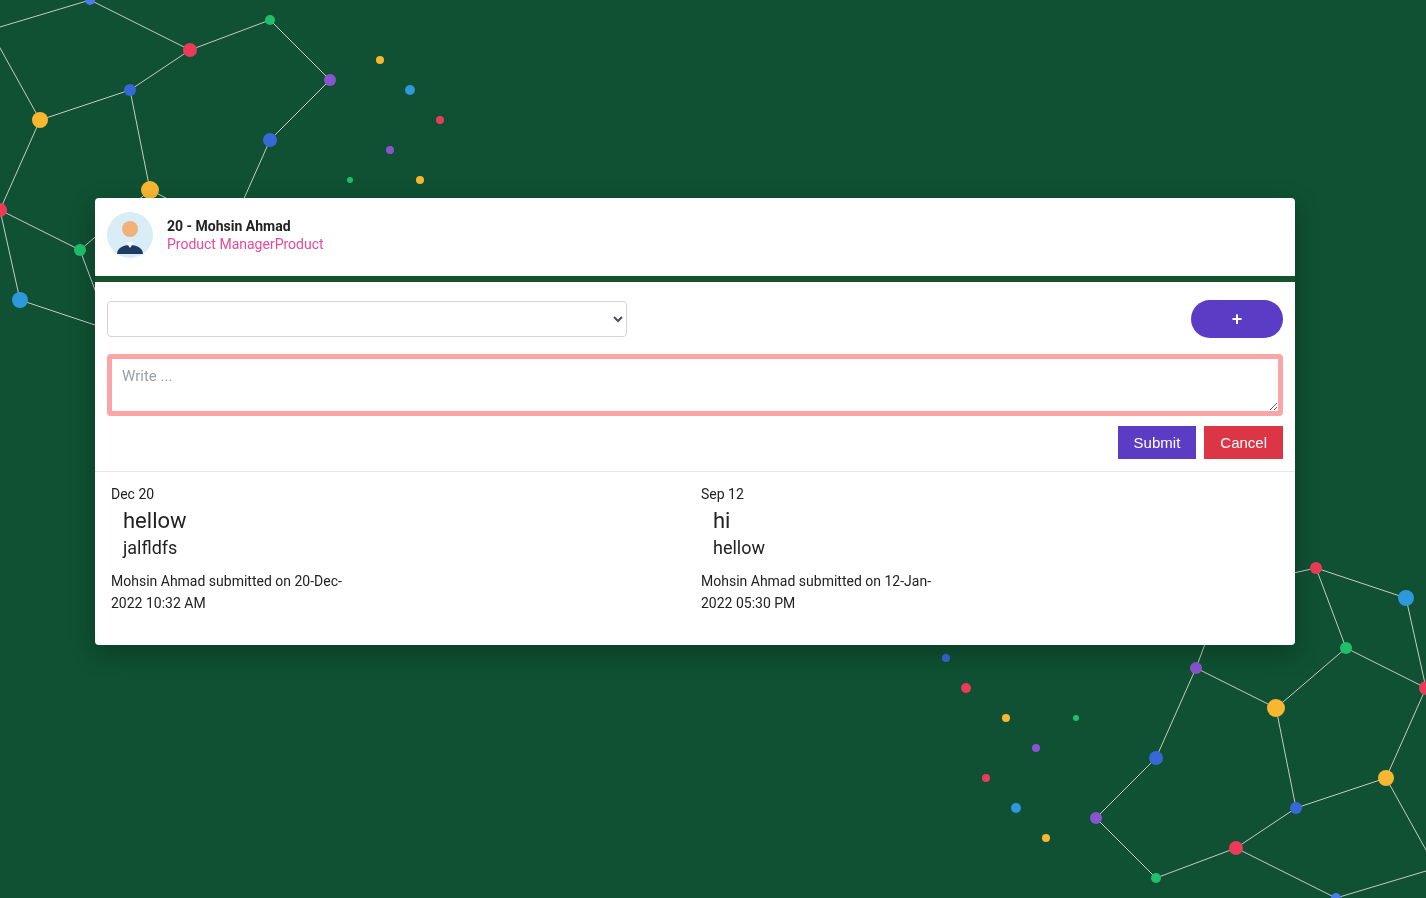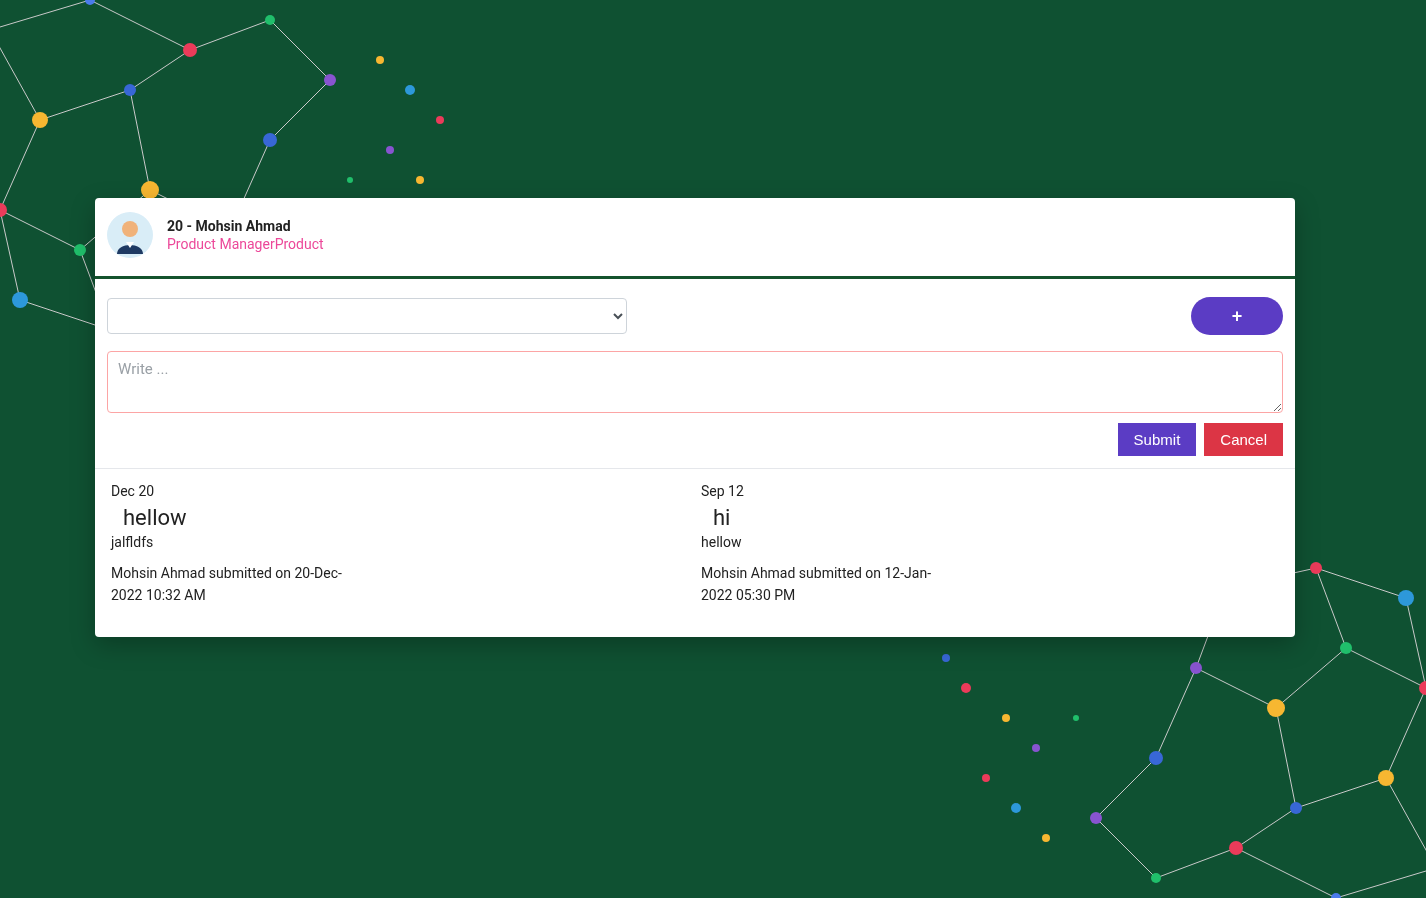--- a/index.html
+++ b/index.html
@@ -27,21 +27,21 @@
     background: #ffffff;
     border-radius: 4px;
     box-shadow: 0 8px 24px rgba(0,0,0,0.25);
     overflow: hidden;
   }
 
   .header {
     display: flex;
     align-items: center;
     padding: 14px 12px 18px 12px;
-    border-bottom: 3px solid #14532d;
+    border-bottom: 6px solid #14532d;
   }
   .avatar {
     width: 46px; height: 46px;
     border-radius: 50%;
     background: #e9f4fb;
     display: flex; align-items: center; justify-content: center;
     margin-right: 14px;
     overflow: hidden;
   }
   .header-text .line1 { font-weight: 700; font-size: 14px; color: #222; }
@@ -78,21 +78,21 @@
     border-radius: 999px;
     height: 38px;
     width: 92px;
     font-size: 18px;
     font-weight: 600;
     cursor: pointer;
   }
   textarea.write {
     width: 100%;
     height: 62px;
-    border: 1px solid #fca5a5;
+    border: 5px solid #fca5a5;
     border-radius: 4px;
     padding: 8px 10px;
     font-size: 15px;
     font-family: inherit;
     color: #495057;
     resize: both;
   }
   textarea.write::placeholder { color: #9aa0a6; }
 
   .actions {
@@ -116,21 +116,21 @@
   .notes {
     display: flex;
     padding: 14px 14px 30px 6px;
   }
   .note-col {
     flex: 0 0 50%;
     padding: 0 10px;
   }
   .note-date { font-size: 14px; color: #222; margin-bottom: 6px; }
   .note-title { font-size: 22px; color: #222; margin-left: 12px; margin-bottom: 4px; font-weight: 400; }
-  .note-body { font-size: 14px; color: #222; margin-bottom: 12px; }
+  .note-body { font-size: 18px; color: #222; margin-left: 12px; margin-bottom: 12px; }
   .note-meta { font-size: 14px; color: #222; line-height: 1.6; max-width: 240px; }
 </style>
 </head>
 <body>
 
 <svg class="deco deco-tl" viewBox="0 0 500 400">
   <g stroke="#c9c9c9" stroke-width="1" fill="none">
     <line x1="20" y1="40" x2="120" y2="10"></line>
       <line x1="120" y1="10" x2="220" y2="60"></line>
     <line x1="220" y1="60" x2="300" y2="30"></line>

